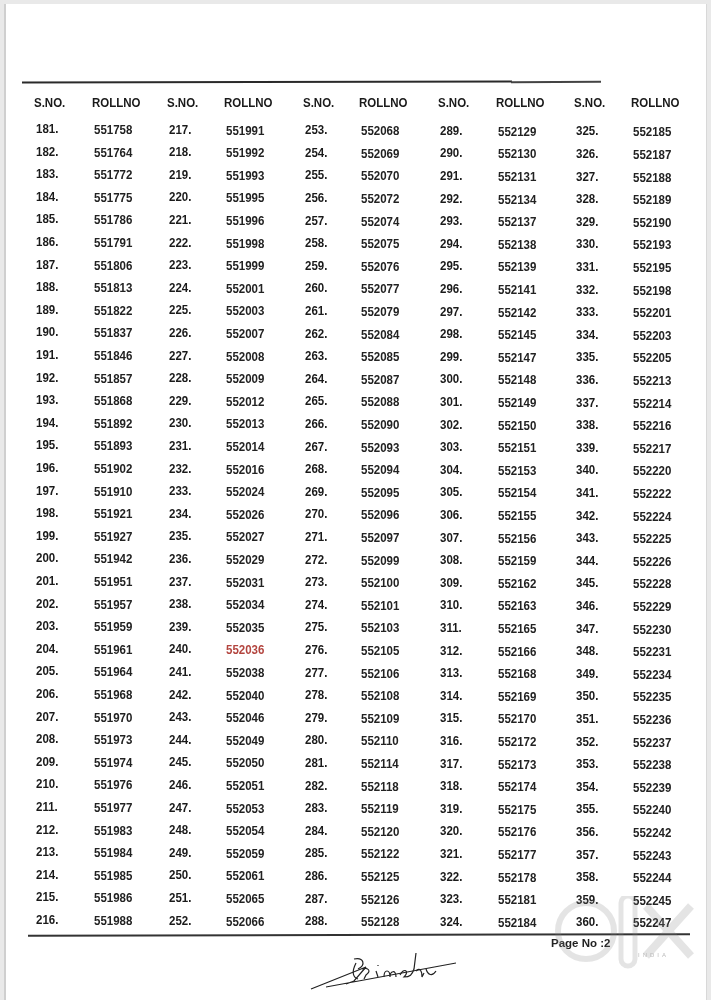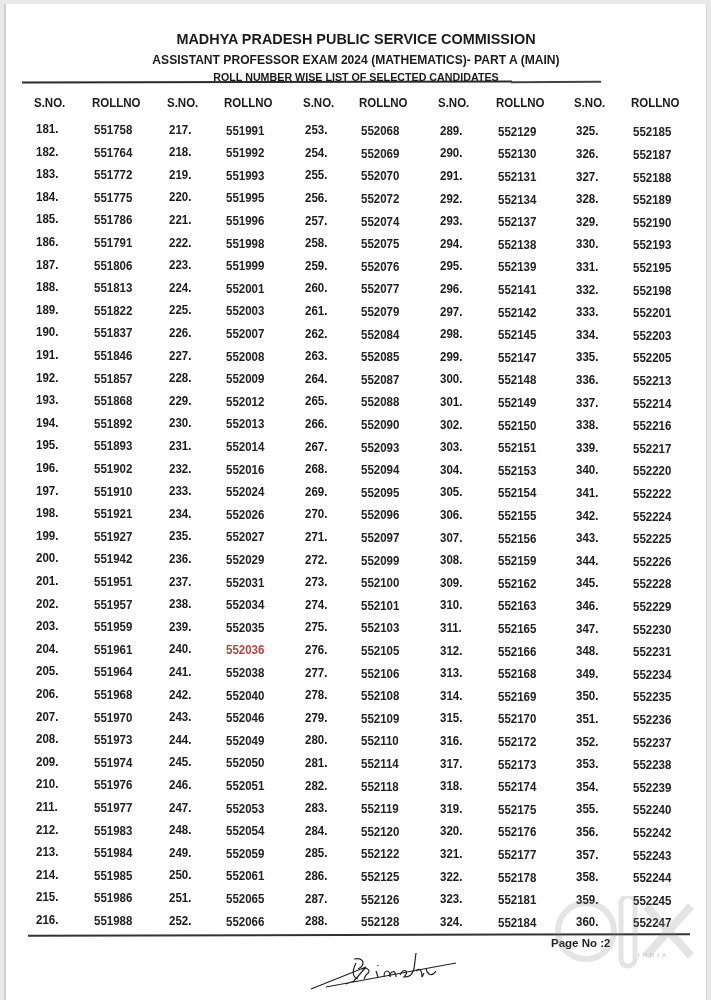--- a/index.html
+++ b/index.html
@@ -39,25 +39,20 @@
       position: absolute; left: 545px; top: 933px; font-size: 11.5px; font-weight: bold; color: #222;
     }
     .signature { position: absolute; left: 300px; top: 945px; width: 160px; height: 45px; }
     .watermark { position: absolute; left: 545px; top: 892px; width: 150px; height: 80px; opacity: 0.22; }
     .wm-text { position: absolute; left: 632px; top: 948px; font-size: 6px; letter-spacing: 3px; color:#bbb; }
   </style>
 </head>
 <body>
 
 <div class="page">
-  <div class="header">
-    <div class="h1">MADHYA PRADESH PUBLIC SERVICE COMMISSION</div>
-    <div class="h2">ASSISTANT PROFESSOR EXAM 2024 (MATHEMATICS)- PART A (MAIN)</div>
-    <div class="h3">ROLL NUMBER WISE LIST OF SELECTED CANDIDATES</div>
-  </div>
 
   <div class="rule top"></div>
   <div class="rule top2"></div>
 
   <div id="table">
       <div class="col-head" style="left: 28px;">S.NO.</div>
       <div class="col-head" style="left: 86px;">ROLLNO</div>
       <div class="cell-sno" style="left: 30px; top: 118px;">181.</div>
       <div class="cell-roll" style="left: 88px; top: 119px;">551758</div>
       <div class="cell-sno" style="left: 30px; top: 140.6px;">182.</div>

